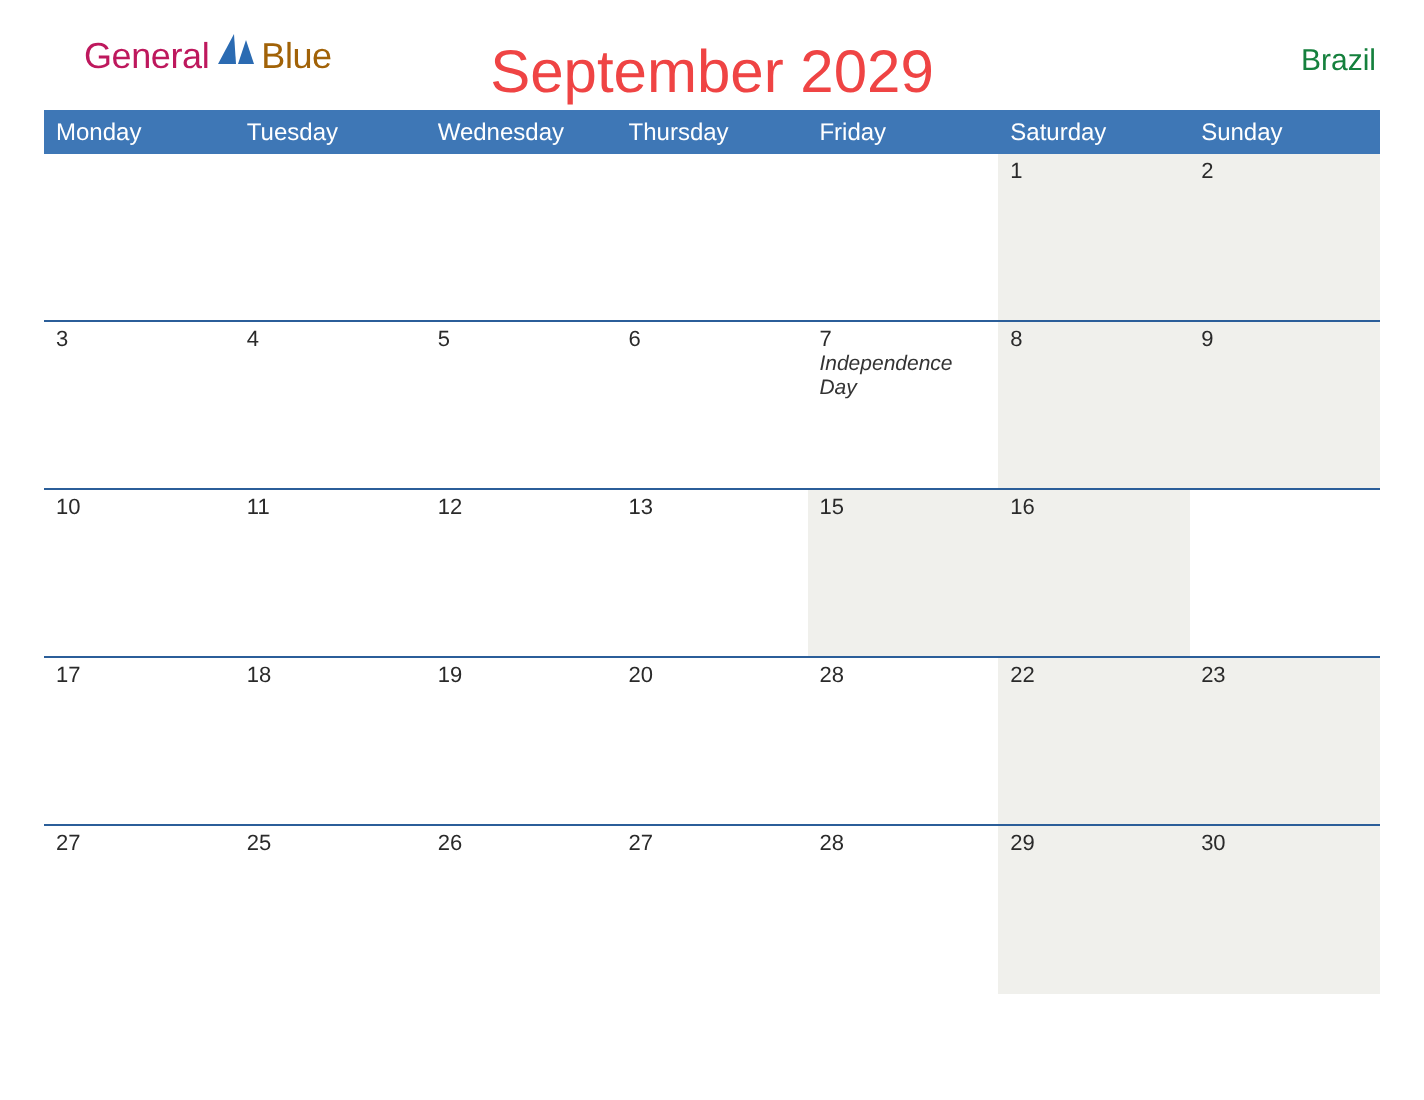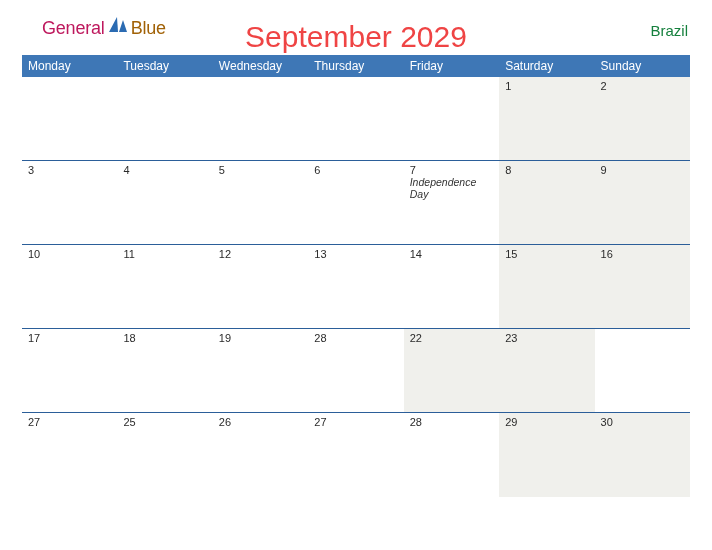--- a/index.html
+++ b/index.html
@@ -173,39 +173,39 @@
         </div>
         <div class="cell">
           <div class="num">11</div>
         </div>
         <div class="cell">
           <div class="num">12</div>
         </div>
         <div class="cell">
           <div class="num">13</div>
         </div>
-        <div class="cell">
-          <div class="num">14</div>
-        </div>
         <div class="cell weekend">
           <div class="num">15</div>
         </div>
         <div class="cell weekend">
           <div class="num">16</div>
         </div>
       </div>
       <div class="week">
         <div class="cell">
           <div class="num">17</div>
         </div>
         <div class="cell">
           <div class="num">18</div>
         </div>
         <div class="cell">
           <div class="num">19</div>
+        </div>
+        <div class="cell">
+          <div class="num">20</div>
         </div>
         <div class="cell">
           <div class="num">28</div>
         </div>
         <div class="cell weekend">
           <div class="num">22</div>
         </div>
         <div class="cell weekend">
           <div class="num">23</div>
         </div>

